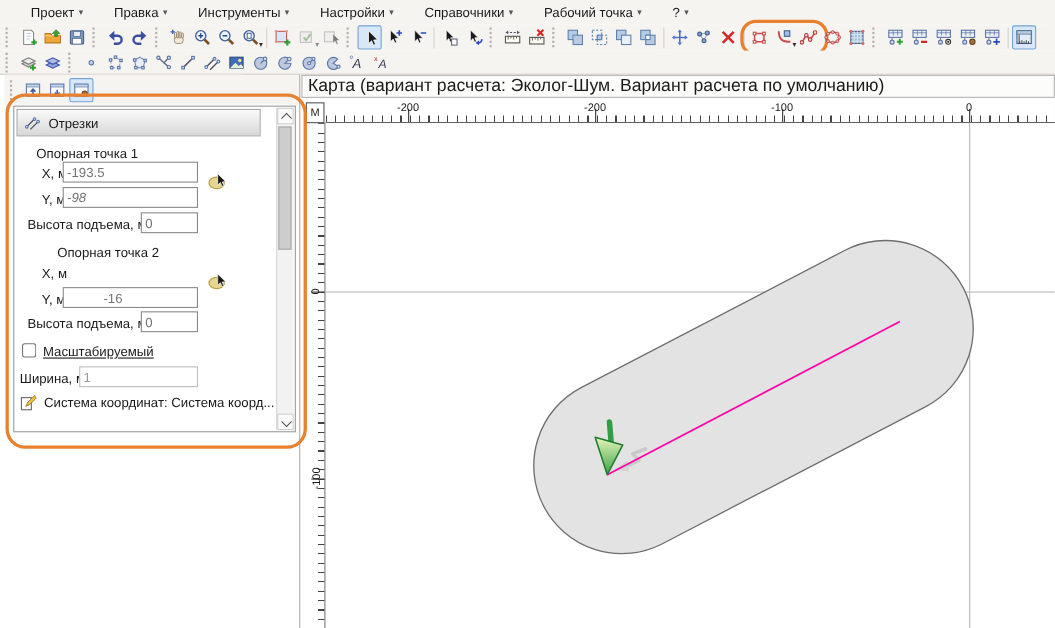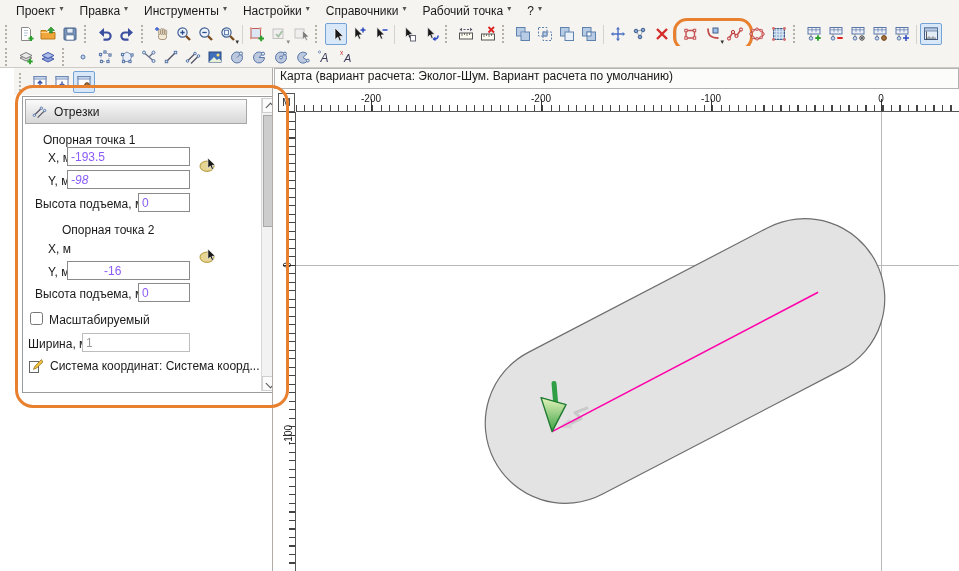--- a/index.html
+++ b/index.html
@@ -1,60 +1,60 @@
 <!DOCTYPE html>
 <html><head>
 <meta charset="utf-8">
 <style>
   html,body{margin:0;padding:0;background:#888;}
   .app{position:relative;width:959px;height:571px;background:#fff;font-family:"Liberation Sans",sans-serif;font-size:12px;color:#1a1a1a;overflow:hidden;user-select:none;}
   
   .menubar{position:absolute;left:0;top:0;width:959px;height:22px;background:#f6f4f1;display:flex;align-items:center;padding-left:8px;box-sizing:border-box;}
-  .menu-item{display:inline-flex;padding:2px 8px;cursor:default;}
+  .menu-item{display:inline-flex;align-items:center;padding:2px 8px;cursor:default;margin-left:12px;}
   .mi-caret{font-size:8px;color:#555;margin-left:4px;}
   .tbrow{position:absolute;left:0;width:959px;background:#f6f4f1;display:flex;align-items:center;white-space:nowrap;box-sizing:border-box;padding-left:2px;}
   .tbrow1{top:22px;height:24px;}
   .tbrow2{top:46px;height:22px;border-bottom:1px solid #cfcbc4;}
   .grip{display:inline-block;width:4px;height:18px;border-left:2px dotted #b5b0a8;margin:0 4px 0 3px;}
   .vline{display:inline-block;width:1px;height:19px;background:#d6d2cb;margin:0 3px;}
   .tb-group{display:inline-flex;position:relative;align-items:center;}
   .tb-group.ring::after{content:"";position:absolute;left:-7px;top:-5px;right:-7px;bottom:-6px;border:3px solid #e8812f;border-radius:14px;pointer-events:none;}
   .tb-btn{position:relative;width:22px;height:22px;padding:2px;border:1px solid transparent;background:transparent;border-radius:2px;cursor:default;}
   .tb-btn .ic{width:16px;height:16px;display:block;}
   .tb-btn.active{background:#d9e8f8;border-color:#74a4d6;}
   .tb-btn.dim{opacity:.55;filter:grayscale(.6);}
   .tb-btn .caret{position:absolute;right:-1px;bottom:-1px;font-size:7px;color:#333;line-height:7px;}
   
   .main{position:absolute;left:0;top:68px;width:959px;height:503px;}
-  .left-pane{position:absolute;left:14px;top:0;width:217px;height:503px;background:#fff;}
+  .left-pane{position:absolute;left:4px;top:0;width:217px;height:503px;background:#fff;}
   .panel-toolbar{position:absolute;left:0;top:0;width:272px;height:27px;background:#f6f4f1;display:flex;align-items:center;padding-left:2px;box-sizing:border-box;}
   
   .panel-box{position:absolute;left:8px;top:28px;width:257px;height:297px;border:1px solid #9b9b9b;background:#fff;box-sizing:border-box;}
   .p-head{position:absolute;left:2px;top:2px;width:222px;height:25px;background:linear-gradient(#fafafa,#d7d7d7);border:1px solid #a8a8a8;display:flex;align-items:center;padding-left:6px;box-sizing:border-box;gap:7px;}
   .p-head .ic{width:15px;height:15px;}
   .plabel{position:absolute;white-space:nowrap;}
-  .pinput{position:absolute;height:19px;border:1px solid #8a8a8a;font-family:"Liberation Sans",sans-serif;font-size:12px;padding:0 3px;box-sizing:border-box;background:#fff;color:#8b5cf6;}
+  .pinput{position:absolute;height:19px;border:1px solid #8a8a8a;font-family:"Liberation Sans",sans-serif;font-size:12px;padding:0 3px;box-sizing:border-box;background:#fff;color:#737373;}
   .pinput:disabled{border-color:#bdbdbd;color:#9a9a9a;background:#fff;}
   .pick-btn{position:absolute;width:20px;height:20px;background:transparent;border:none;padding:0;cursor:default;}
   .pick-btn svg{width:18px;height:18px;}
   .pcheck{position:absolute;width:13px;height:13px;margin:0;}
   .coord-row{position:absolute;display:flex;align-items:center;gap:6px;cursor:default;}
   .coord-row svg{width:16px;height:16px;}
   
   .sbar{position:absolute;right:1px;top:1px;bottom:1px;width:15px;background:#f2f2f2;border-left:1px solid #d8d8d8;}
   .sbtn{position:absolute;left:0;width:15px;height:15px;background:#fbfbfb;border:1px solid #cfcfcf;box-sizing:border-box;}
   .sbtn.up{top:0;} .sbtn.down{bottom:0;}
   .sbtn i{position:absolute;left:4px;width:6px;height:6px;border-left:1.5px solid #555;border-top:1.5px solid #555;}
   .sbtn.up i{top:5px;transform:rotate(45deg);} .sbtn.down i{top:3px;transform:rotate(225deg);}
   .sthumb{position:absolute;left:1px;top:17px;width:12px;height:112px;background:#cdcdcd;border:1px solid #a8a8a8;box-sizing:border-box;}
   
   .ring-panel{position:absolute;left:1px;top:17px;width:268px;height:317px;border:3.5px solid #e8812f;border-radius:18px;pointer-events:none;z-index:5;}
   
   .map-pane{position:absolute;left:272px;top:0;width:687px;height:503px;background:#fff;border-left:1px solid #b0aca5;box-sizing:border-box;}
-  .map-titlebar{position:absolute;left:1px;top:0px;right:0;height:21px;background:#fcfcfa;border:1px solid #b3b3b3;box-sizing:border-box;display:flex;padding-left:5px;font-size:12px;}
+  .map-titlebar{position:absolute;left:1px;top:0px;right:0;height:21px;background:#fcfcfa;border:1px solid #b3b3b3;box-sizing:border-box;display:flex;align-items:center;padding-left:5px;font-size:16px;}
   .ruler-corner{position:absolute;left:5px;top:25px;width:17px;height:19px;border:1px solid #555;box-sizing:border-box;font-size:10px;display:flex;align-items:center;justify-content:center;background:#fff;}
   .h-ruler{position:absolute;left:23px;top:25px;right:0;height:19px;border-bottom:1px solid #555;box-sizing:border-box;}
   .h-ticks{position:absolute;left:0;right:0;bottom:0;height:6px;background:repeating-linear-gradient(90deg,#444 0 1px,transparent 1px 8.5px);}
   .h-major{position:absolute;bottom:0;width:1px;height:12px;background:#333;}
   .h-lab{position:absolute;top:0px;transform:translateX(-50%);font-size:10px;}
   .v-ruler{position:absolute;left:5px;top:44px;width:18px;bottom:0;border-right:1px solid #555;box-sizing:border-box;}
   .v-ticks{position:absolute;top:0;bottom:0;right:0;width:6px;background:repeating-linear-gradient(180deg,#444 0 1px,transparent 1px 8.5px);}
   .v-major{position:absolute;right:0;height:1px;width:12px;background:#333;}
   .v-lab{position:absolute;right:7px;transform:translate(50%,-50%) rotate(-90deg);font-size:10px;white-space:nowrap;}
   .canvas{position:absolute;left:23px;top:44px;right:0;bottom:0;overflow:hidden;background:#fff;}
@@ -788,21 +788,21 @@
         <div class="plabel" style="left:25px;top:145px;">X, м</div>
         <button class="pick-btn" style="left:174px;top:149px;"><svg viewBox="0 0 16 16">
               <use href="#s-pick"></use>
             </svg></button>
         <div class="plabel" style="left:25px;top:168px;">Y, м</div>
         <input class="pinput" style="left: 44px; top: 164px; width: 123px; padding-left: 36px;" value="-16">
         <div class="plabel" style="left:12px;top:190px;">Высота подъема, м</div>
         <input class="pinput" style="left: 115px; top: 186px; width: 52px;" value="0">
 
         <input type="checkbox" class="pcheck" style="left: 7px; top: 215px;">
-        <div class="plabel" style="left:26px;top:216px;">Масштабируемый</div>
+        <div class="plabel" style="left:26px;top:216px;text-decoration:underline;">Масштабируемый</div>
         <div class="plabel" style="left:5px;top:240px;">Ширина, м</div>
         <input class="pinput" style="left: 59px; top: 236px; width: 108px;" disabled="" value="1">
 
         <div class="coord-row" style="left:5px;top:261px;">
           <svg viewBox="0 0 16 16">
               <use href="#s-edit-doc"></use>
             </svg>
           <span>Система координат: Система коорд...</span>
         </div>
 

